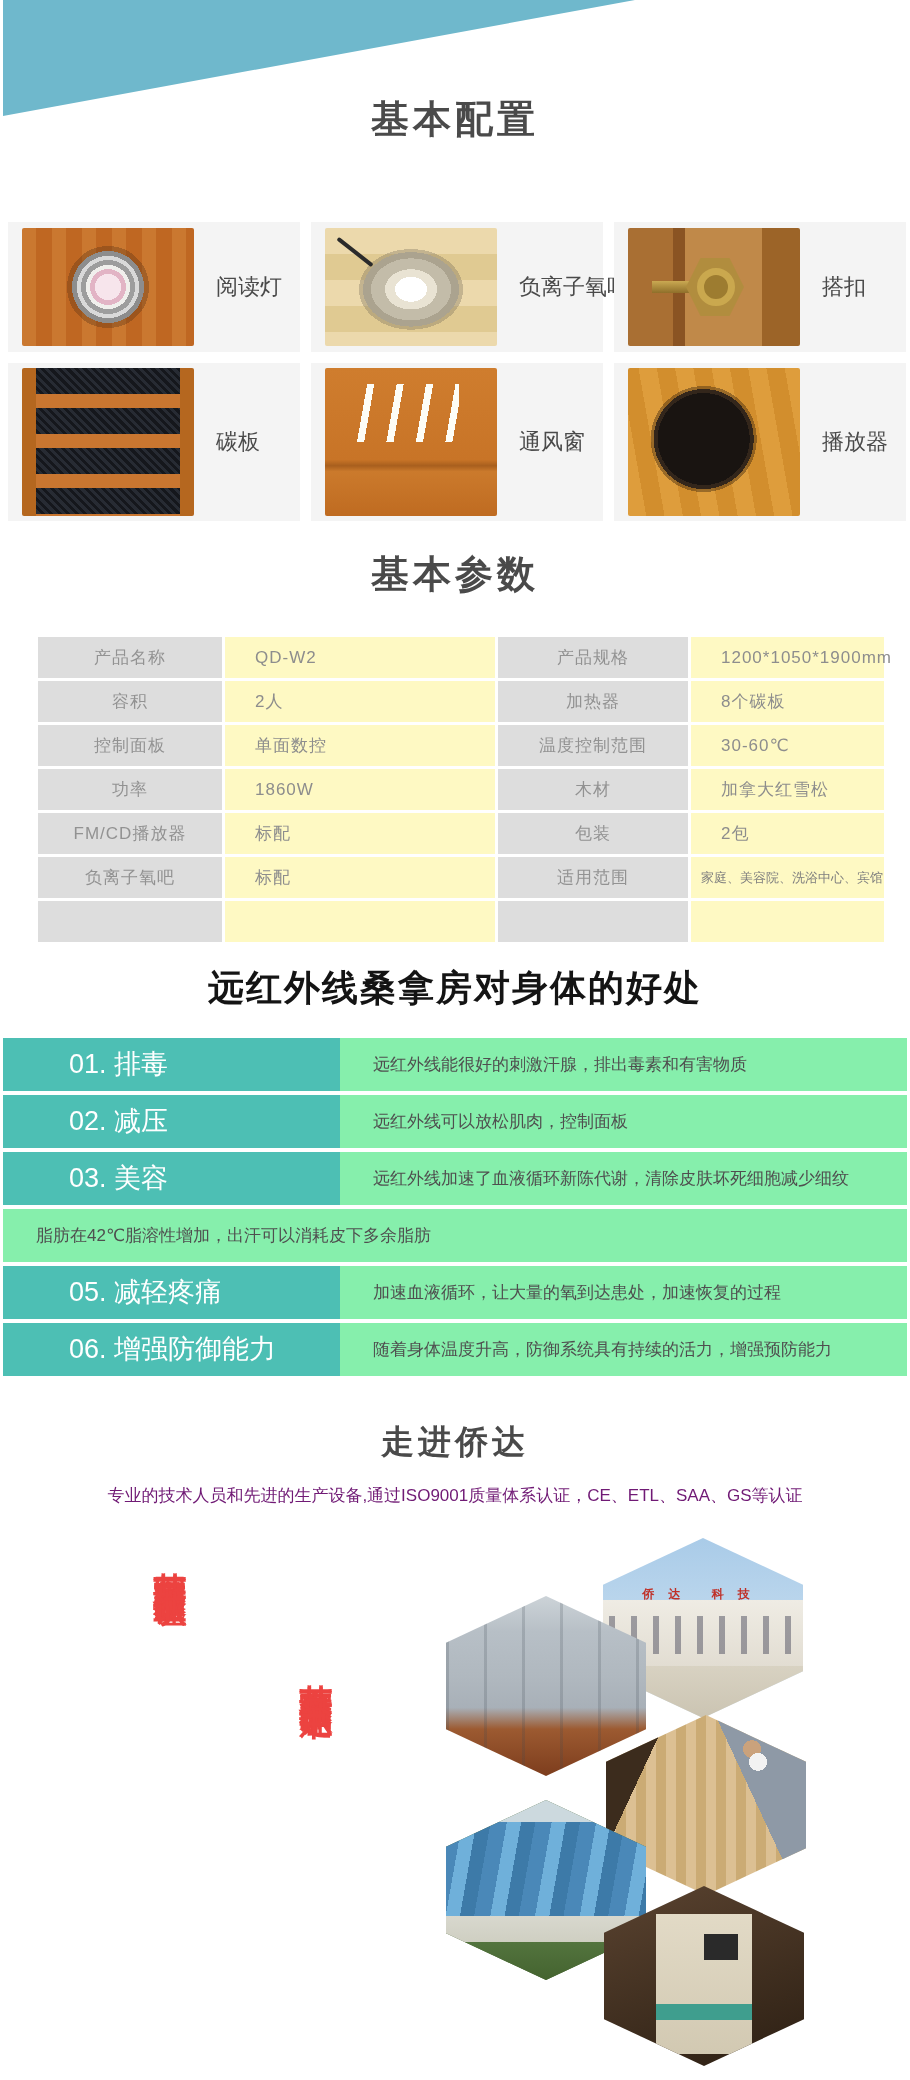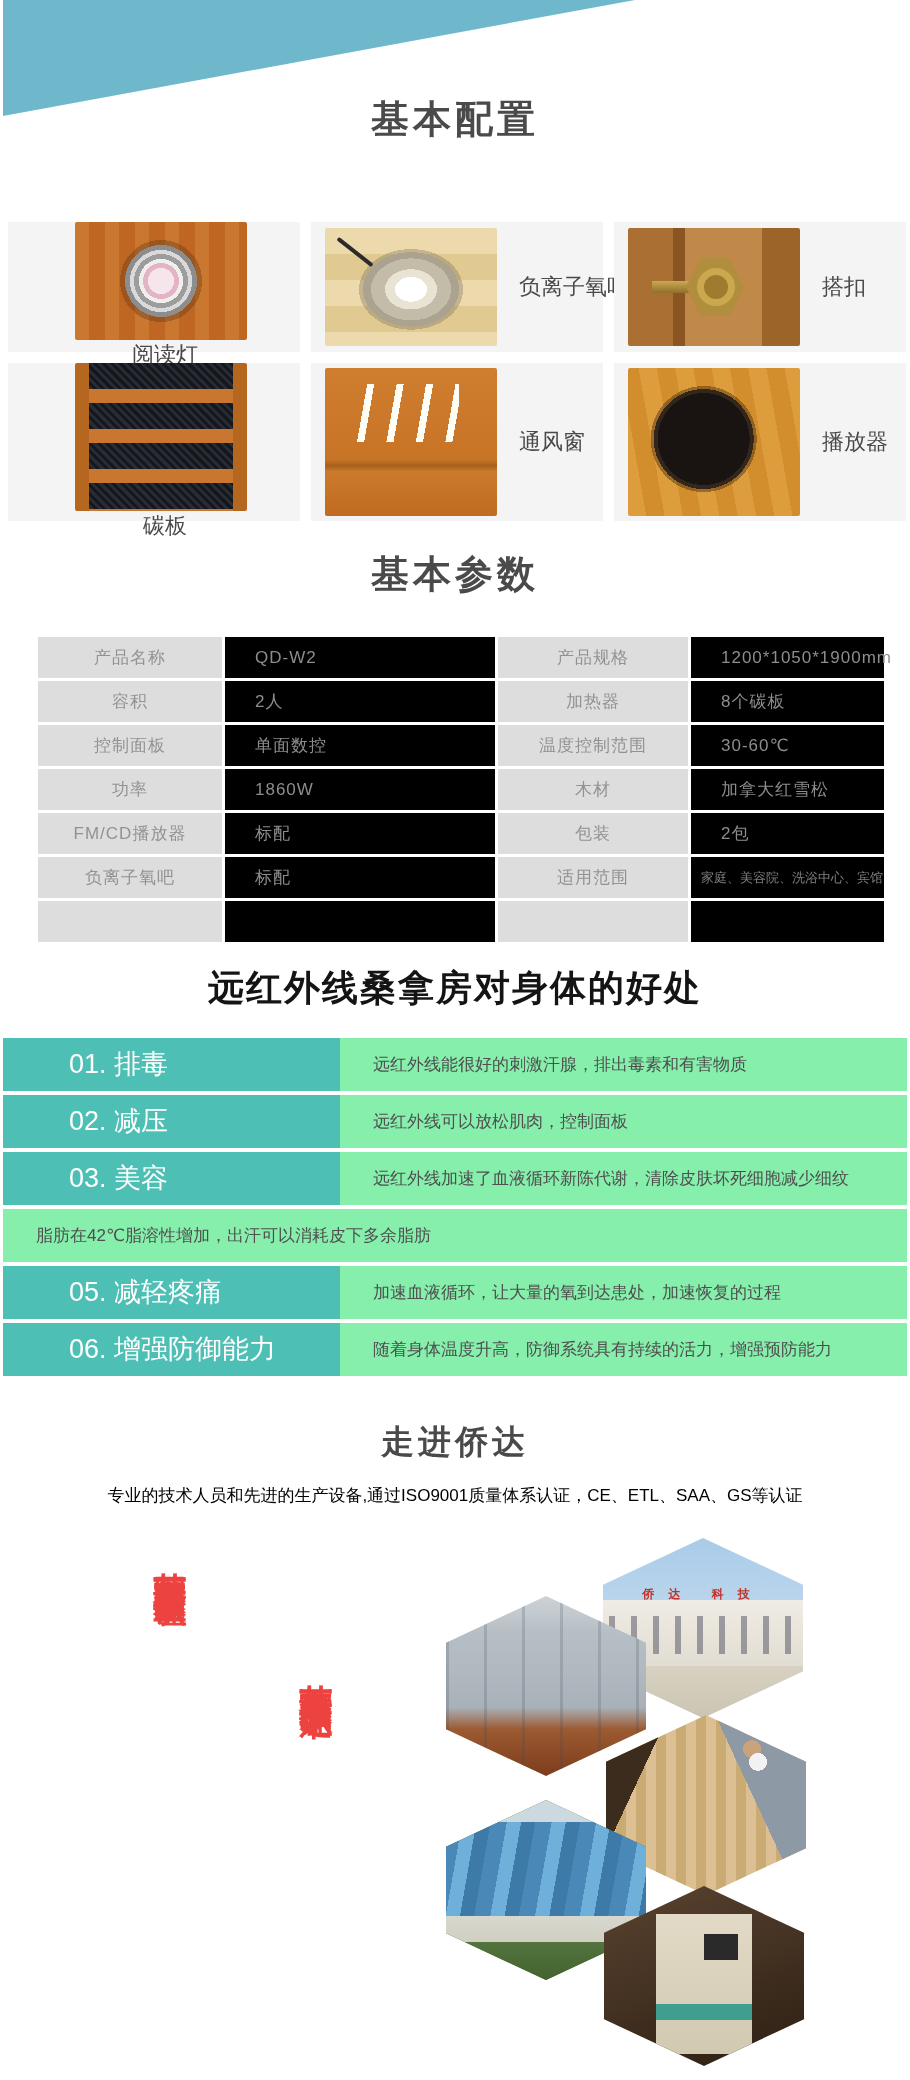--- a/index.html
+++ b/index.html
@@ -10,27 +10,27 @@
   .tri{position:absolute;left:0;top:0;width:632px;height:116px;background:#6fb8cc;
        clip-path:polygon(0 0,100% 0,0 100%);}
 
   .sec-title{position:absolute;left:0;width:100%;text-align:center;
        font-size:38px;font-weight:bold;color:#4a4a4a;letter-spacing:4px;}
   .t-config{top:94px;}
   .t-params{top:549px;}
   .t-benefit{top:964px;color:#141414;letter-spacing:2px;font-size:36px;}
   .t-about{top:1420px;font-size:33px;}
   .about-sub{position:absolute;left:0;top:1484px;width:100%;text-align:center;
-       font-size:17px;color:#000000;}
+       font-size:17px;color:#701a75;}
 
   
   .cell{position:absolute;width:292px;background:#f4f4f4;display:flex;align-items:center;}
   .row1{top:222px;height:130px;}
   .row2{top:363px;height:158px;}
-  .colA{left:5px;flex-direction:column;} .colB{left:308px;} .colC{left:611px;}
+  .colA{left:5px;} .colB{left:308px;} .colC{left:611px;}
   .photo{position:relative;flex:0 0 auto;width:172px;margin-left:14px;border-radius:2px;}
   .row1 .photo{height:118px;}
   .row2 .photo{height:148px;}
   .cell-label{margin-left:22px;font-size:22px;color:#4a4a4a;white-space:nowrap;}
 
   .ph-lamp{background:
     radial-gradient(circle at 50% 50%, #f7e5ec 0 13px, #e2b4c5 13px 18px, #f0efec 18px 22px, #9d9d9d 22px 27px, #d9d9d9 27px 31px, #8d8d8d 31px 36px, rgba(90,50,20,.35) 36px 41px, rgba(0,0,0,0) 41px),
     repeating-linear-gradient(90deg, #ca7830 0 14px, #bf6722 14px 30px);}
   .ph-oxy{background:
     radial-gradient(ellipse 62px 48px at 50% 52%, #ffffff 0 16px, #e9e3d3 16px 26px, #c3bca9 26px 40px, #aba38f 40px 48px, rgba(120,110,90,.35) 48px 52px, rgba(0,0,0,0) 52px),
@@ -53,21 +53,21 @@
     linear-gradient(180deg, #cf7d2e 0%, #c87427 62%, #a85f1e 66%, #cb7a2c 70%, #bf6b21 100%);}
   .ph-speaker{background:
     radial-gradient(circle at 44% 48%, #191411 0 46px, #33261b 46px 50px, rgba(50,30,10,.4) 50px 53px, rgba(0,0,0,0) 53px),
     repeating-linear-gradient(80deg, #de9d3c 0 18px, #d28e2d 18px 36px);}
 
   
   .param-table{position:absolute;left:35px;top:637px;display:grid;
     grid-template-columns:184px 270px 190px 193px;grid-auto-rows:41px;gap:3px;}
   .t-label{background:#dddddd;color:#929292;font-size:17px;display:flex;
     align-items:center;justify-content:center;letter-spacing:1px;}
-  .t-value{background:#000000;color:#8d8d8d;font-size:17px;display:flex;
+  .t-value{background:#fef9c3;color:#8d8d8d;font-size:17px;display:flex;
     align-items:center;padding-left:30px;letter-spacing:1px;}
   .t-value.small{font-size:13px;padding-left:10px;letter-spacing:0;color:#7f7f7f;}
 
   
   .benefits{position:absolute;left:0;top:1038px;width:910px;}
   .b-row{display:flex;height:53px;margin-bottom:4px;}
   .b-label{flex:0 0 337px;background:#4dbfb4;color:#ffffff;font-size:27px;
     line-height:53px;padding-left:66px;box-sizing:border-box;white-space:nowrap;}
   .b-desc{flex:1;background:#86efac;color:#4f4f4f;font-size:17px;line-height:53px;
     padding-left:33px;white-space:nowrap;}

